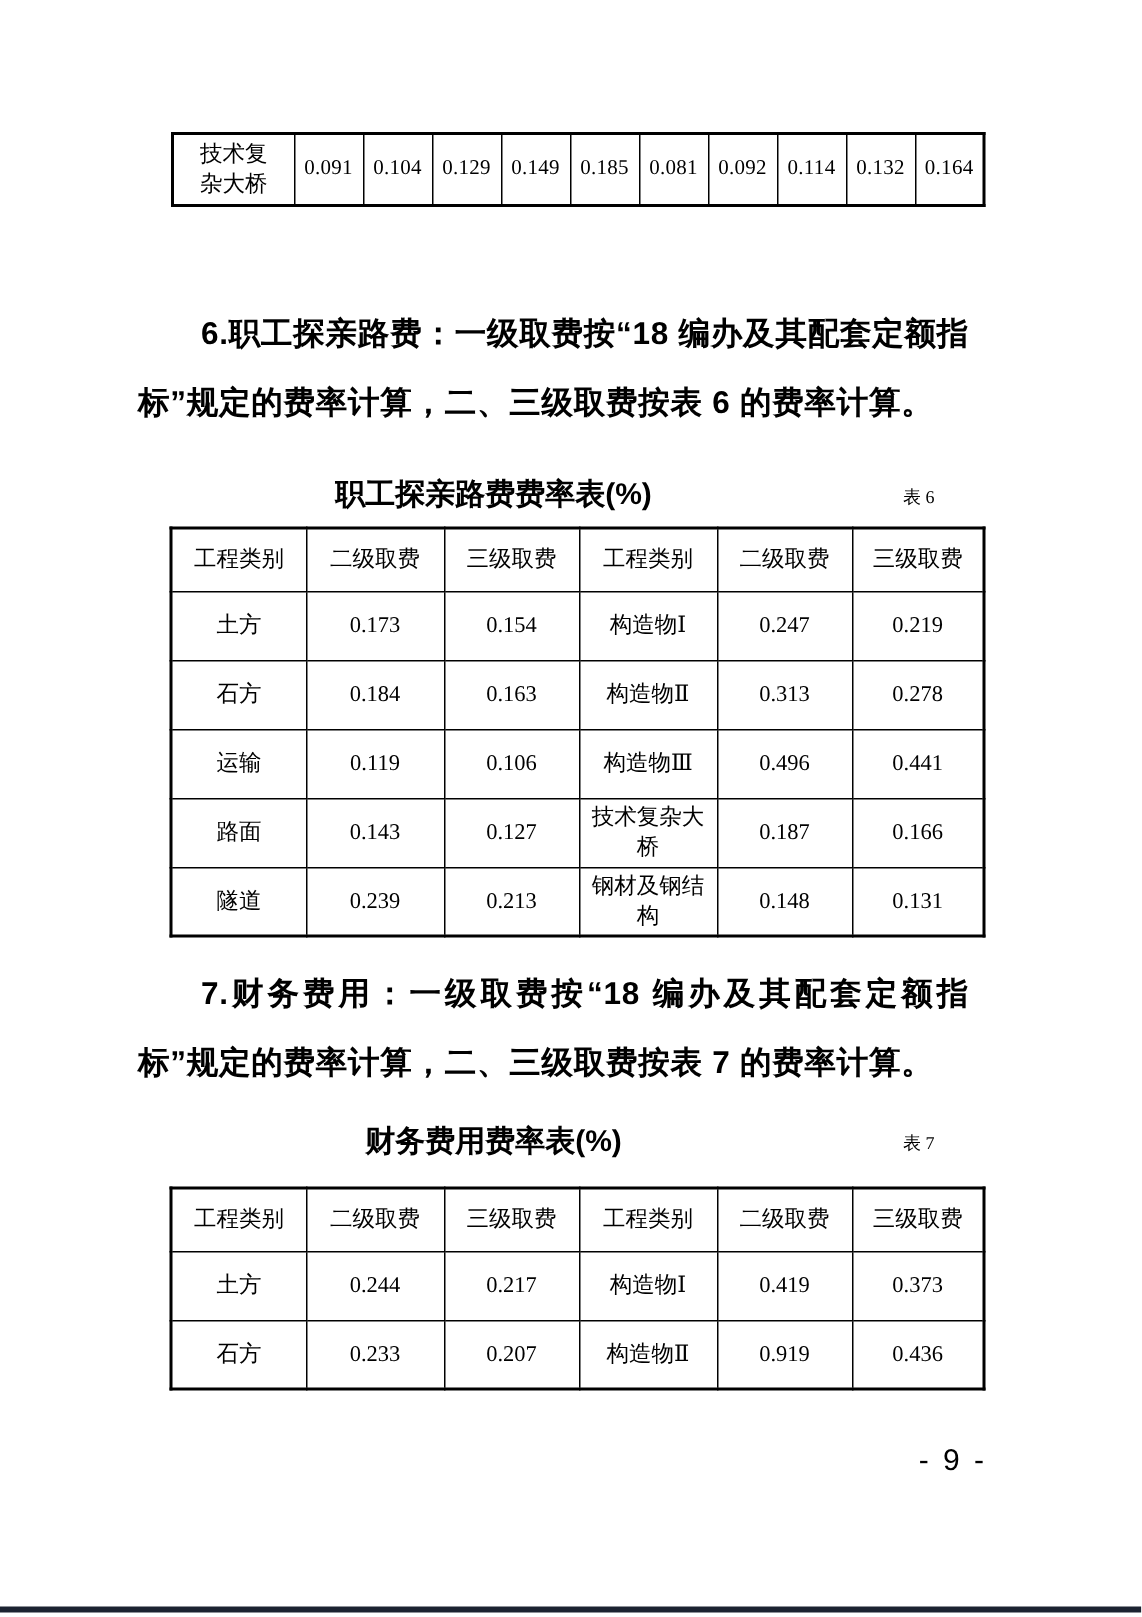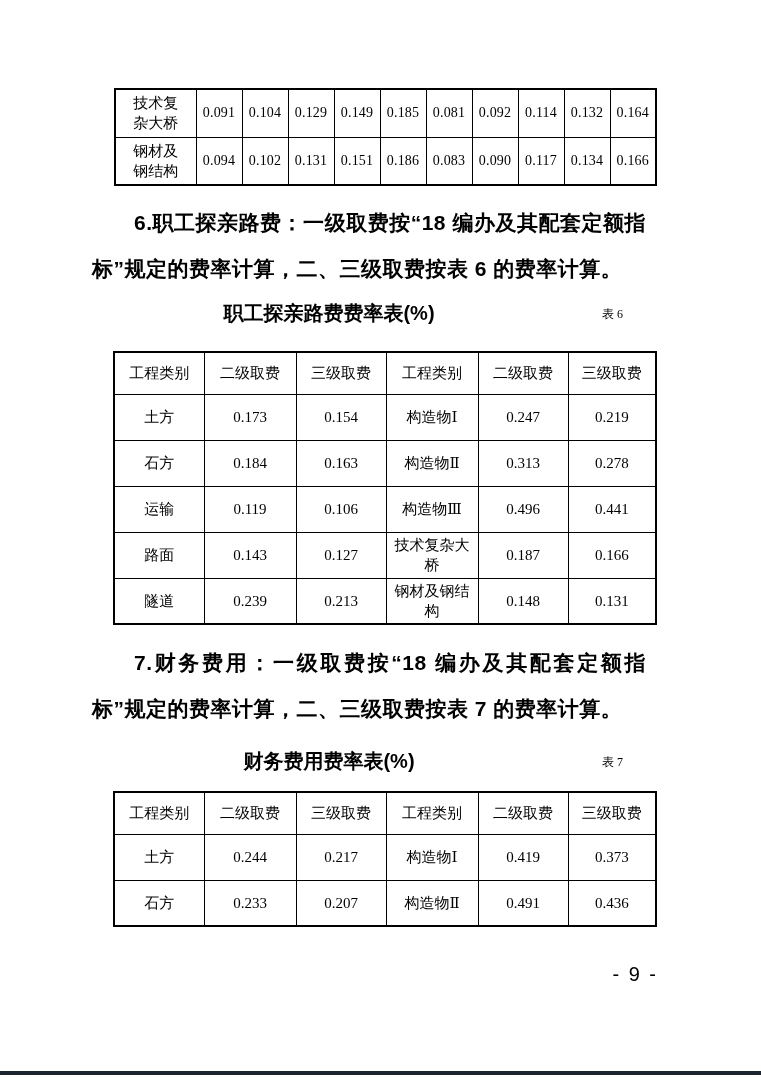--- a/index.html
+++ b/index.html
@@ -60,21 +60,21 @@
   .para-6 { top: 200px; }
   .para-7 { top: 640px; }
 
   
   .caption {
     position: absolute;
     left: 113px;
     width: 542px;
     height: 30px;
   }
-  .caption-6 { top: 298px; }
+  .caption-6 { top: 315px; }
   .caption-7 { top: 746px; }
   .cap-title {
     position: absolute;
     left: 0; right: 110px;
     text-align: center;
     font-family: "Liberation Sans", "DejaVu Sans", sans-serif;
     font-weight: bold;
     font-size: 20px;
     line-height: 30px;
   }
@@ -141,34 +141,20 @@
         <td class="num">0.104</td>
         <td class="num">0.129</td>
         <td class="num">0.149</td>
         <td class="num">0.185</td>
         <td class="num">0.081</td>
         <td class="num">0.092</td>
         <td class="num">0.114</td>
         <td class="num">0.132</td>
         <td class="num">0.164</td>
       </tr>
-      <tr>
-        <td class="lbl">钢材及
-钢结构</td>
-        <td class="num">0.094</td>
-        <td class="num">0.102</td>
-        <td class="num">0.131</td>
-        <td class="num">0.151</td>
-        <td class="num">0.186</td>
-        <td class="num">0.083</td>
-        <td class="num">0.090</td>
-        <td class="num">0.117</td>
-        <td class="num">0.134</td>
-        <td class="num">0.166</td>
-      </tr>
     </tbody>
   </table>
 
   <p class="para para-6">6.职工探亲路费：一级取费按“18 编办及其配套定额指标”规定的费率计算，二、三级取费按表 6 的费率计算。</p>
 
   <div class="caption caption-6">
     <span class="cap-title">职工探亲路费费率表(%)</span>
     <span class="cap-tag">表 6</span>
   </div>
 
@@ -270,21 +256,21 @@
         <td>0.217</td>
         <td>构造物Ⅰ</td>
         <td>0.419</td>
         <td>0.373</td>
       </tr>
       <tr>
         <td>石方</td>
         <td>0.233</td>
         <td>0.207</td>
         <td>构造物Ⅱ</td>
-        <td>0.491</td>
+        <td>0.919</td>
         <td>0.436</td>
       </tr>
     </tbody>
   </table>
 
   <div class="page-number">- 9 -</div>
   <div class="bottom-rule" style="background: rgb(28, 35, 49);"></div>
 
 </div>
 

